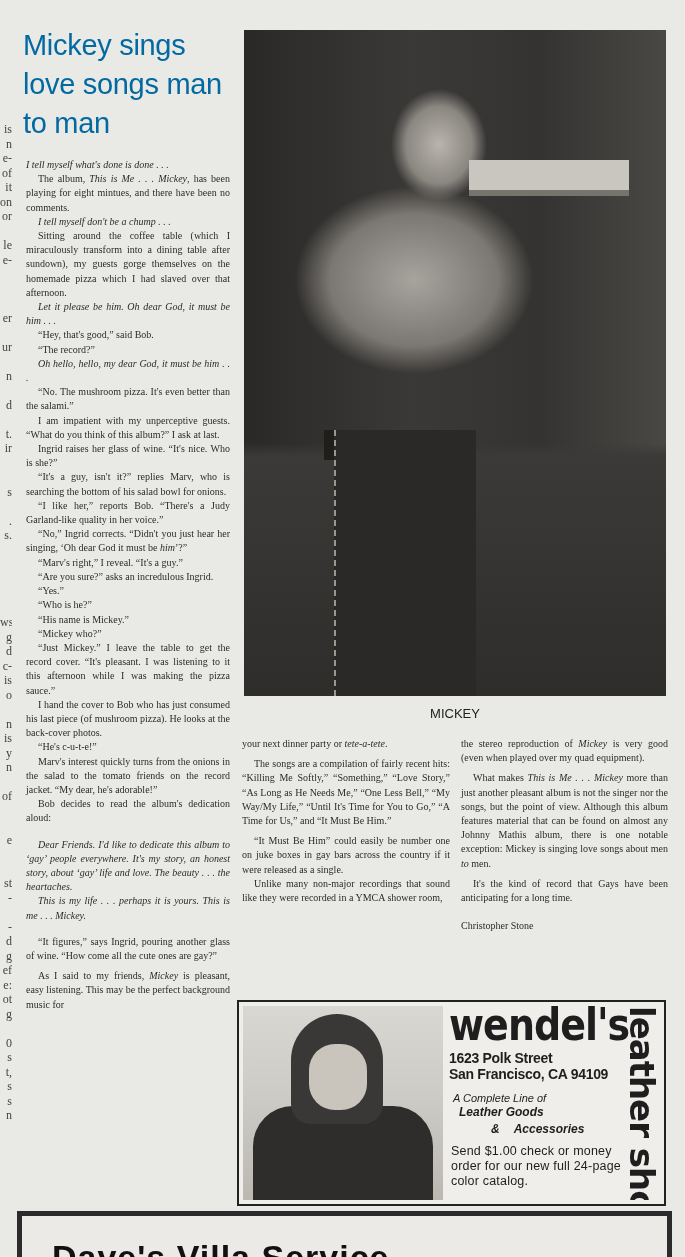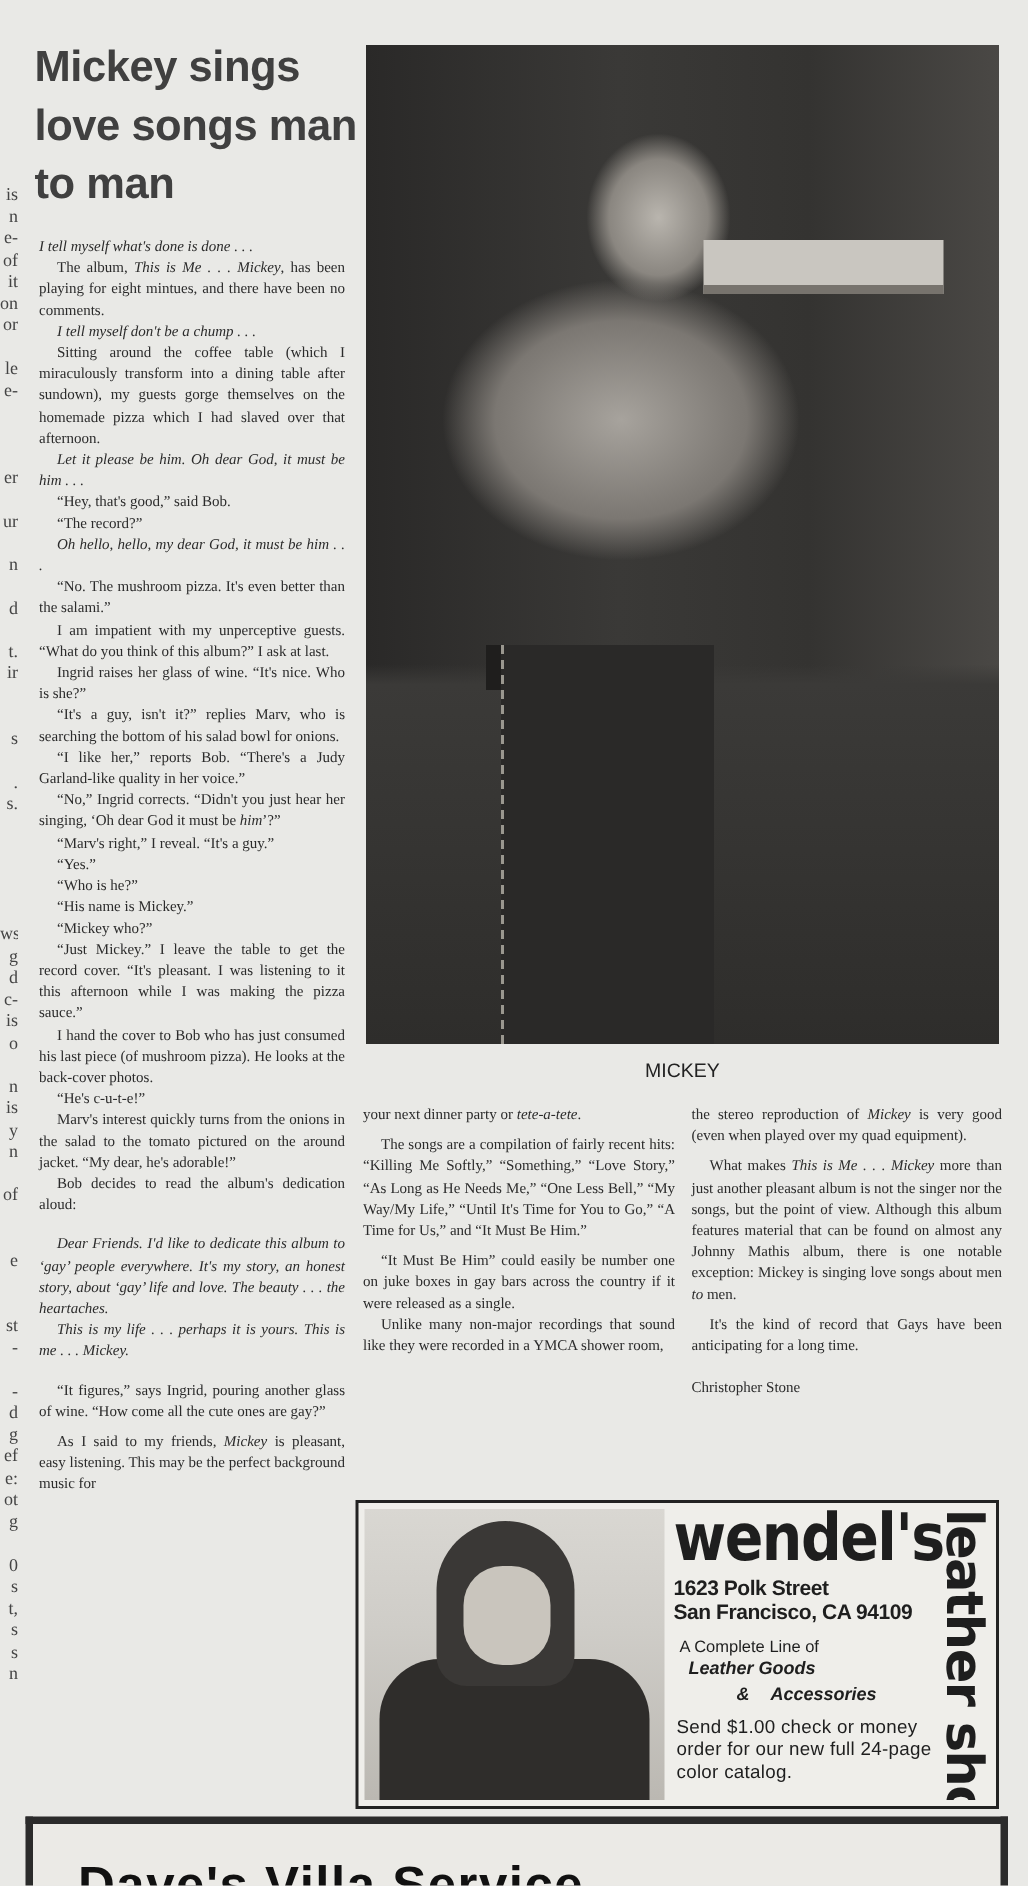--- a/index.html
+++ b/index.html
@@ -10,21 +10,21 @@
     color: #2a2a2a;
   }
   .frag-col {
     position: absolute; left: 0; top: 0; width: 12px; height: 1257px; overflow: hidden;
     font-size: 12px; line-height: 14.5px; color: #444;
   }
   .frag-col div { white-space: nowrap; text-align: right; width: 12px; }
   .headline {
     position: absolute; left: 23px; top: 26px; width: 215px;
     font-family: "Liberation Sans", "DejaVu Sans", sans-serif;
-    font-size: 29px; line-height: 39px; color: #404040; font-weight: bold;
+    font-size: 29px; line-height: 39px; color: #0369a1; font-weight: normal;
     letter-spacing: -0.3px; margin: 0;
   }
   .col {
     position: absolute; font-size: 10px; line-height: 14.2px; text-align: justify;
     color: #2b2b2b;
   }
   .col p { margin: 0; text-indent: 12px; }
   .col p.noind { text-indent: 0; }
   .col p.gap { margin-top: 6px; }
   .col p.gapl { margin-top: 12px; }
@@ -83,21 +83,21 @@
   }
   .ad-body {
     position: absolute; left: 210px; top: 2px; width: 172px; height: 196px;
     font-family: "Liberation Sans", "DejaVu Sans", sans-serif; color: #1e1e1e;
   }
   .brand {
     font-family: "DejaVu Sans", sans-serif; font-weight: bold; font-size: 38px; line-height: 42px;
     letter-spacing: -1px; text-align: center; margin: 0; transform: scaleY(1.15);
   }
   .addr { text-align: left; font-weight: bold; font-size: 14px; line-height: 16px; margin-top: 4px; letter-spacing: -0.3px; }
-  .line-of { font-size: 11px; margin-top: 10px; padding-left: 4px; }
+  .line-of { font-size: 11px; margin-top: 10px; padding-left: 4px; font-style: italic; }
   .goods { font-weight: bold; font-style: italic; font-size: 12px; padding-left: 10px; line-height: 17px; }
   .acc { font-weight: bold; font-style: italic; font-size: 12px; padding-left: 42px; line-height: 17px; }
   .acc .amp { margin-right: 14px; }
   .send { font-size: 12.5px; line-height: 15px; margin-top: 6px; padding-left: 2px; letter-spacing: 0.2px; }
   .vert {
     position: absolute; right: 2px; top: 4px; width: 40px; height: 194px; overflow: hidden;
   }
   .vert span {
     position: absolute; left: 40px; top: 0; transform-origin: 0 0; transform: rotate(90deg);
     white-space: nowrap; font-family: "DejaVu Sans", sans-serif; font-weight: bold; font-size: 34px;
@@ -198,28 +198,29 @@
     <p>“Hey, that's good,” said Bob.</p>
     <p>“The record?”</p>
     <p><i>Oh hello, hello, my dear God, it must be him . . .</i></p>
     <p>“No. The mushroom pizza. It's even better than the salami.”</p>
     <p>I am impatient with my unperceptive guests. “What do you think of this album?” I ask at last.</p>
     <p>Ingrid raises her glass of wine. “It's nice. Who is she?”</p>
     <p>“It's a guy, isn't it?” replies Marv, who is searching the bottom of his salad bowl for onions.</p>
     <p>“I like her,” reports Bob. “There's a Judy Garland-like quality in her voice.”</p>
     <p><span>“No,” Ingrid corrects. “Didn't you just hear her singing, ‘Oh dear God it must be </span><i>him</i><span>’?”</span></p>
     <p>“Marv's right,” I reveal. “It's a guy.”</p>
+    <p>“Are you sure?” asks an incredulous Ingrid.</p>
     <p>“Yes.”</p>
     <p>“Who is he?”</p>
     <p>“His name is Mickey.”</p>
     <p>“Mickey who?”</p>
     <p>“Just Mickey.” I leave the table to get the record cover. “It's pleasant. I was listening to it this afternoon while I was making the pizza sauce.”</p>
     <p>I hand the cover to Bob who has just consumed his last piece (of mushroom pizza). He looks at the back-cover photos.</p>
     <p>“He's c-u-t-e!”</p>
-    <p>Marv's interest quickly turns from the onions in the salad to the tomato pictured on the around jacket. “My dear, he's adorable!”</p>
+    <p>Marv's interest quickly turns from the onions in the salad to the tomato friends on the record jacket. “My dear, he's adorable!”</p>
     <p>Bob decides to read the album's dedication aloud:</p>
     <p class="gapl"><i>Dear Friends. I'd like to dedicate this album to ‘gay’ people everywhere. It's my story, an honest story, about ‘gay’ life and love. The beauty . . . the heartaches.</i></p>
     <p><i>This is my life . . . perhaps it is yours. This is me . . . Mickey.</i></p>
     <p class="gapl">“It figures,” says Ingrid, pouring another glass of wine. “How come all the cute ones are gay?”</p>
     <p class="gap"><span>As I said to my friends, </span><i>Mickey</i><span> is pleasant, easy listening. This may be the perfect background music for</span></p>
   </div>
 
 <div class="photo">
   <div class="frame"></div>
   <div class="belt"></div>

